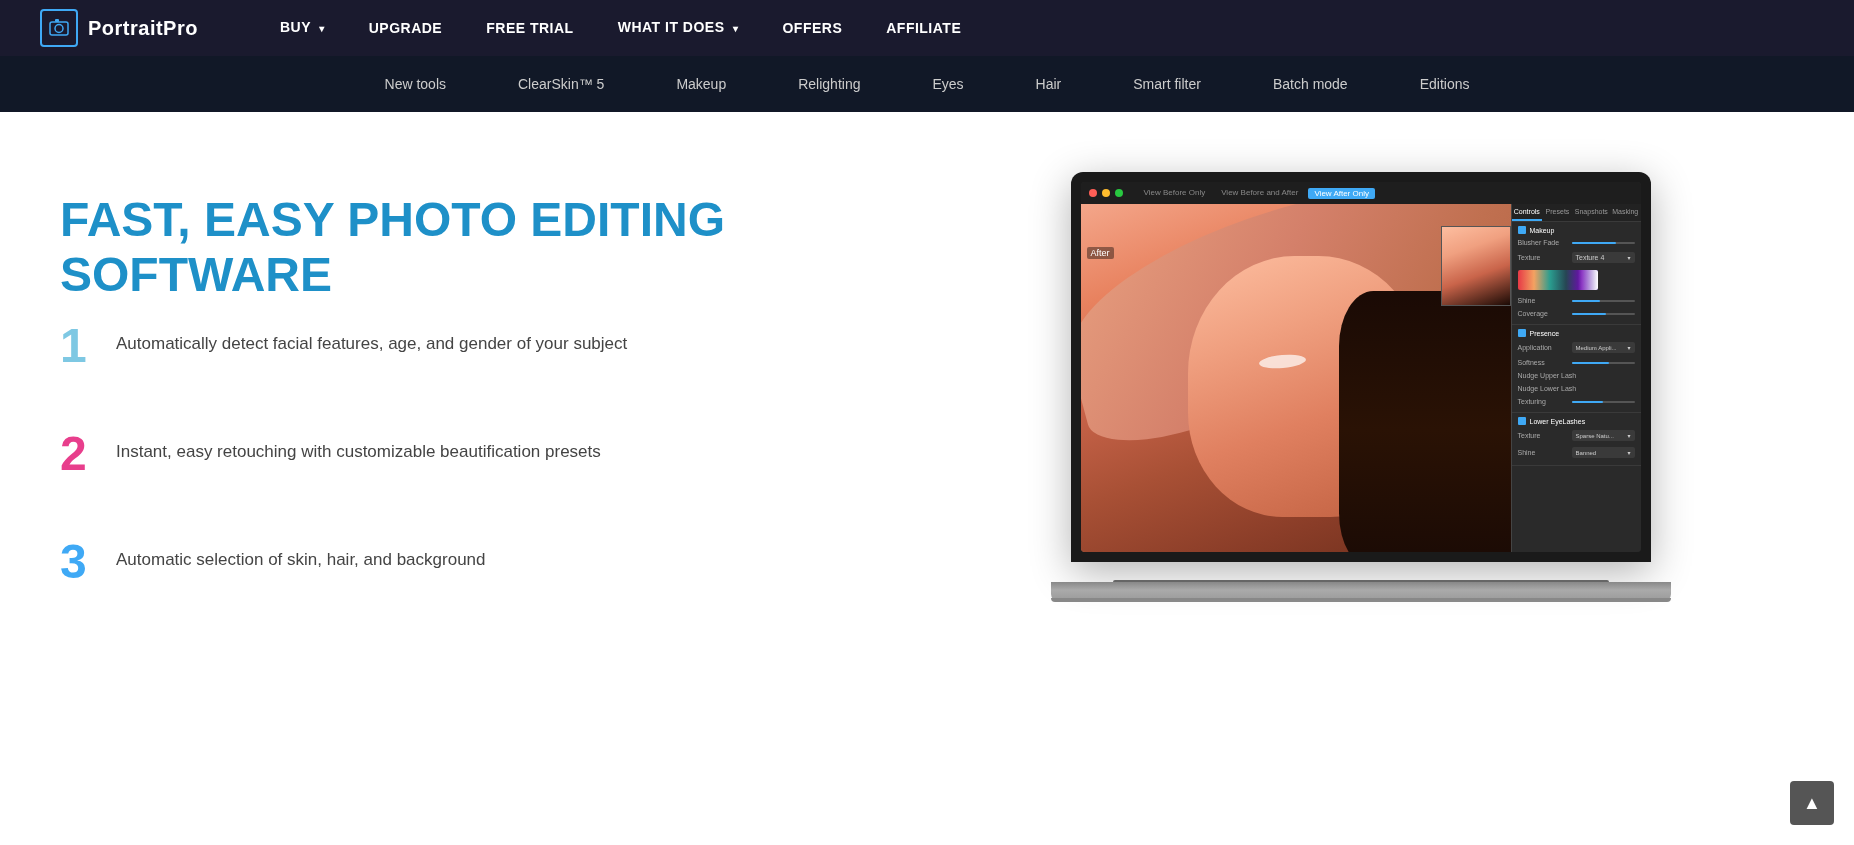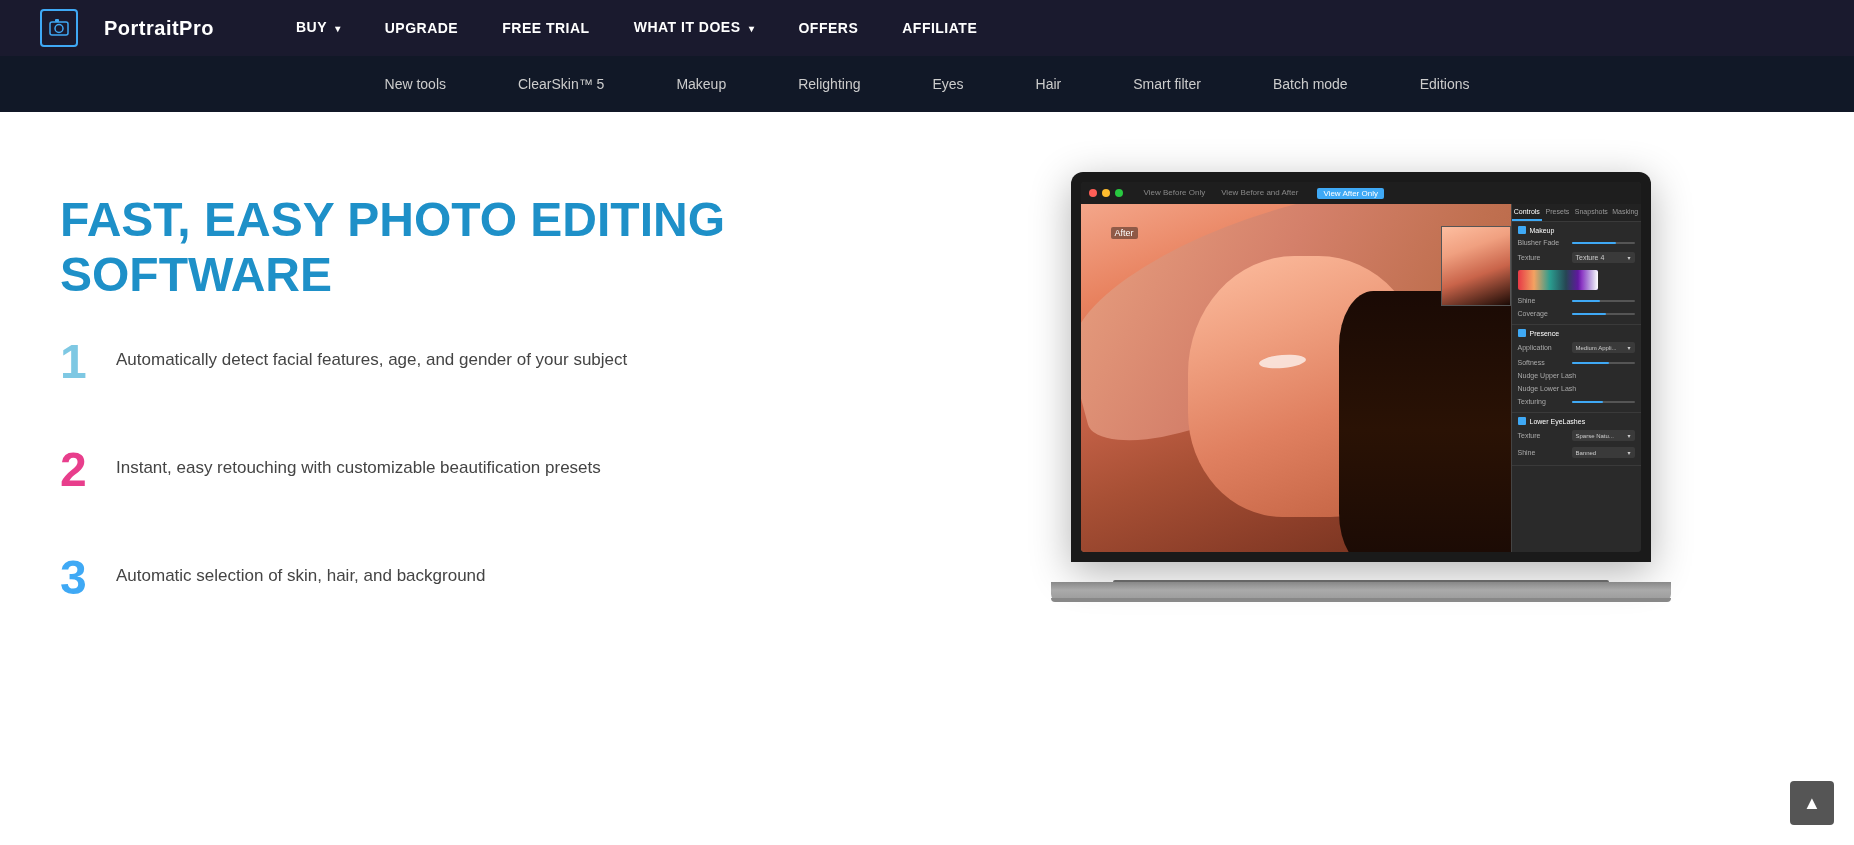--- a/index.html
+++ b/index.html
@@ -9,21 +9,21 @@
     .top-nav {
       background: #1a1a2e;
       display: flex;
       align-items: center;
       padding: 0 40px;
       height: 56px;
     }
     .logo-area {
       display: flex;
       align-items: center;
-      gap: 26px;
+      gap: 10px;
       margin-right: 60px;
       text-decoration: none;
     }
     .logo-icon {
       width: 38px;
       height: 38px;
       border: 2px solid #3fa9f5;
       border-radius: 4px;
       display: flex;
       align-items: center;
@@ -91,21 +91,21 @@
     }
     .hero-text {
       flex: 0 0 50%;
       padding-top: 20px;
     }
     .hero-title {
       font-size: 48px;
       font-weight: 900;
       color: #1e90c8;
       line-height: 1.15;
-      margin-bottom: 36px;
+      margin-bottom: 20px;
       text-transform: uppercase;
     }
     .hero-features {
       list-style: none;
       display: flex;
       flex-direction: column;
       gap: 60px;
     }
     .hero-feature {
       display: flex;
@@ -487,35 +487,35 @@
       <div class="laptop-screen-outer">
         <div class="laptop-screen-inner">
 
           <div class="screen-chrome">
             <div class="chrome-btn red"></div>
             <div class="chrome-btn yellow"></div>
             <div class="chrome-btn green"></div>
             <div class="screen-tabs">
               <span class="screen-tab" style="color:#888;font-size:8px;padding:0 6px;">View Before Only</span>
               <span class="screen-tab" style="color:#888;font-size:8px;padding:0 6px;">View Before and After</span>
-              <span class="screen-tab active" style="background:#3fa9f5;border-radius:2px;padding:1px 6px;font-size:8px;margin-left:9px;">View After Only</span>
+              <span class="screen-tab active" style="background:#3fa9f5;border-radius:2px;padding:1px 6px;font-size:8px;">View After Only</span>
             </div>
           </div>
 
           <div class="app-content">
 
             <div class="app-main-image">
               <div class="portrait-bg"></div>
               <div class="portrait-hat"></div>
               <div class="portrait-face">
                 <div class="portrait-eye-highlight"></div>
               </div>
               <div class="portrait-hair"></div>
 
-              <div style="position:absolute;top:23px;left:6px;font-size:9px;color:#fff;background:rgba(0,0,0,0.4);padding:1px 4px;border-radius:2px;margin-left:24px;">After</div>
+              <div style="position:absolute;top:43px;left:6px;font-size:9px;color:#fff;background:rgba(0,0,0,0.4);padding:1px 4px;border-radius:2px;">After</div>
             </div>
 
             <div class="thumbnail-box">
               <div class="thumb-inner"></div>
             </div>
 
             <div class="app-right-panel">
 
               <div class="panel-tabs">
                 <div class="panel-tab active">Controls</div>

